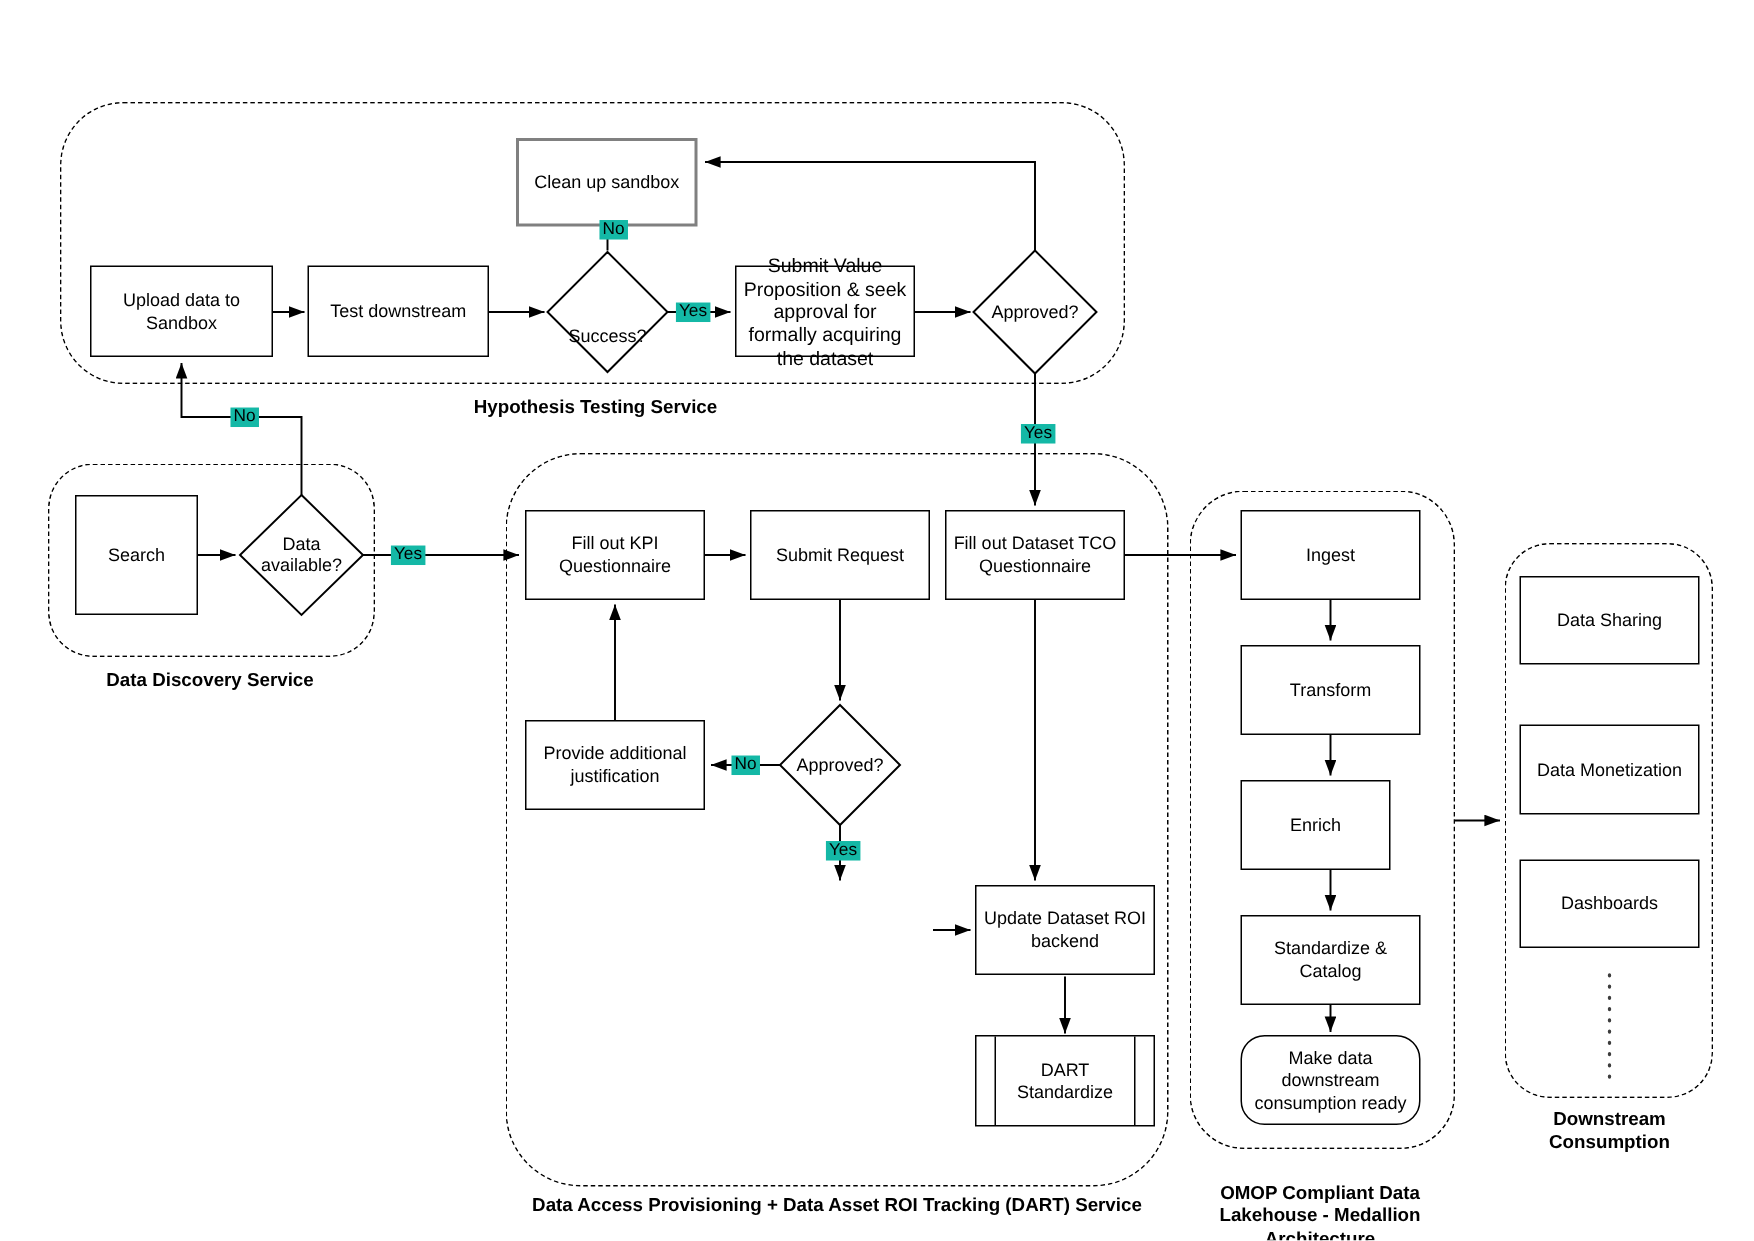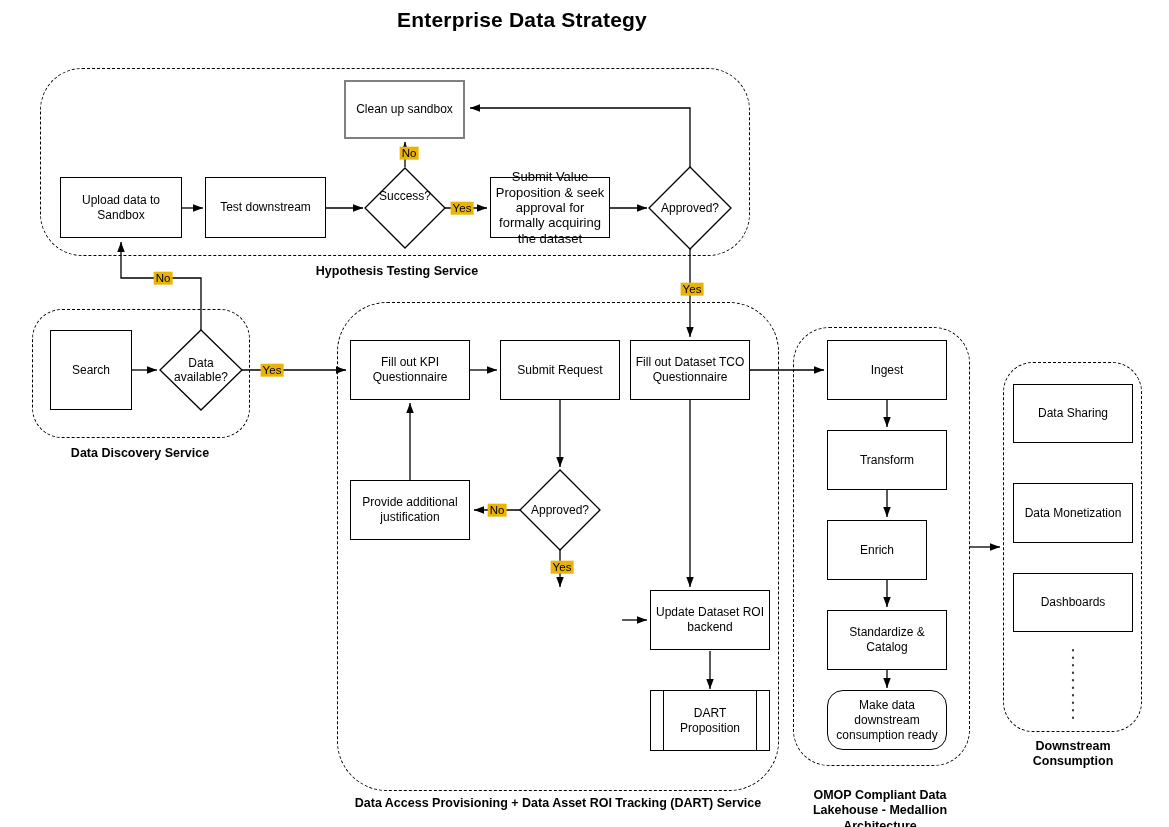--- a/index.html
+++ b/index.html
@@ -25,36 +25,35 @@
     position:absolute;border:1px solid #000;background:#ffffff;box-sizing:border-box;
     display:flex;align-items:center;justify-content:center;text-align:center;
     font-size:12px;line-height:1.25;padding:2px 4px;
   }
   .node.predef{padding:2px 16px;}
   .node.predef::before,.node.predef::after{
     content:"";position:absolute;top:0;bottom:0;width:1px;background:#000;
   }
   .node.predef::before{left:12px;}
   .node.predef::after{right:12px;}
-  .node.gray-border{border-color:#808080;border-width:2px;}
+  .node.gray-border{border-color:#808080;border-width:2px;margin-top:12px;}
   .diamond-label{
     position:absolute;transform:translate(-50%,-50%);text-align:center;
     font-size:12px;line-height:1.2;
   }
   .edge-label{
-    position:absolute;transform:translate(-50%,-50%);background:#eab308;
+    position:absolute;transform:translate(-50%,-50%);background:#14b8a6;
     font-size:11.5px;padding:0 2px;line-height:1.1;
   }
 </style>
 </head>
 <body>
 
 <div class="canvas">
 
-  <div class="title">Enterprise Data Strategy</div>
 
   <div class="container-box" style="left:40px;top:68px;width:710px;height:188px;border-radius:42px;"></div>
   <div class="container-box" style="left:32px;top:309px;width:218px;height:129px;border-radius:30px;"></div>
   <div class="container-box" style="left:337px;top:302px;width:442px;height:489px;border-radius:50px;"></div>
   <div class="container-box" style="left:793px;top:327px;width:177px;height:439px;border-radius:36px;"></div>
   <div class="container-box" style="left:1003px;top:362px;width:139px;height:370px;border-radius:30px;"></div>
 
   <svg class="connectors" viewBox="0 0 1169 827">
     <defs>
       <marker id="arrow" markerWidth="9" markerHeight="9" refX="8" refY="3" orient="auto" markerUnits="strokeWidth">
@@ -98,31 +97,31 @@
   <div class="node" style="left:60px;top:177px;width:122px;height:61px;">Upload data to Sandbox</div>
   <div class="node" style="left:205px;top:177px;width:121px;height:61px;">Test downstream</div>
   <div class="node" style="left:490px;top:177px;width:120px;height:61px;font-size:13px;line-height:1.18;">Submit Value Proposition &amp; seek approval for formally acquiring the dataset</div>
   <div class="node gray-border" style="left: 344px; top: 80px; width: 121px; height: 59px; border-color: rgb(128, 128, 128);">Clean up sandbox</div>
   <div class="node" style="left:50px;top:330px;width:82px;height:80px;">Search</div>
   <div class="node" style="left:350px;top:340px;width:120px;height:60px;">Fill out KPI Questionnaire</div>
   <div class="node" style="left:500px;top:340px;width:120px;height:60px;">Submit Request</div>
   <div class="node" style="left:630px;top:340px;width:120px;height:60px;">Fill out Dataset TCO Questionnaire</div>
   <div class="node" style="left:350px;top:480px;width:120px;height:60px;">Provide additional justification</div>
   <div class="node" style="left:650px;top:590px;width:120px;height:60px;">Update Dataset ROI backend</div>
-  <div class="node predef" style="left:650px;top:690px;width:120px;height:61px;">DART Proposition</div>
+  <div class="node predef" style="left:650px;top:690px;width:120px;height:61px;">DART Standardize</div>
   <div class="node" style="left:827px;top:340px;width:120px;height:60px;">Ingest</div>
   <div class="node" style="left:827px;top:430px;width:120px;height:60px;">Transform</div>
   <div class="node" style="left:827px;top:520px;width:100px;height:60px;">Enrich</div>
   <div class="node" style="left:827px;top:610px;width:120px;height:60px;">Standardize &amp; Catalog</div>
   <div class="node" style="left:827px;top:690px;width:120px;height:60px;border-radius:16px;">Make data downstream consumption ready</div>
   <div class="node" style="left:1013px;top:384px;width:120px;height:59px;">Data Sharing</div>
   <div class="node" style="left:1013px;top:483px;width:120px;height:60px;text-align:center;">Data Monetization</div>
   <div class="node" style="left:1013px;top:573px;width:120px;height:59px;">Dashboards</div>
 
-  <div class="diamond-label" style="left:405px;top:196px;width:72px;">Success?</div>
+  <div class="diamond-label" style="left:405px;top:224px;width:72px;">Success?</div>
   <div class="diamond-label" style="left:690px;top:208px;width:78px;">Approved?</div>
   <div class="diamond-label" style="left:201px;top:370px;width:64px;">Data available?</div>
   <div class="diamond-label" style="left:560px;top:510px;width:78px;">Approved?</div>
 
   <div class="edge-label" style="left:462px;top:208px;">Yes</div>
   <div class="edge-label" style="left:409px;top:153px;">No</div>
   <div class="edge-label" style="left:692px;top:289px;">Yes</div>
   <div class="edge-label" style="left:272px;top:370px;">Yes</div>
   <div class="edge-label" style="left:163px;top:278px;">No</div>
   <div class="edge-label" style="left:497px;top:510px;">No</div>

